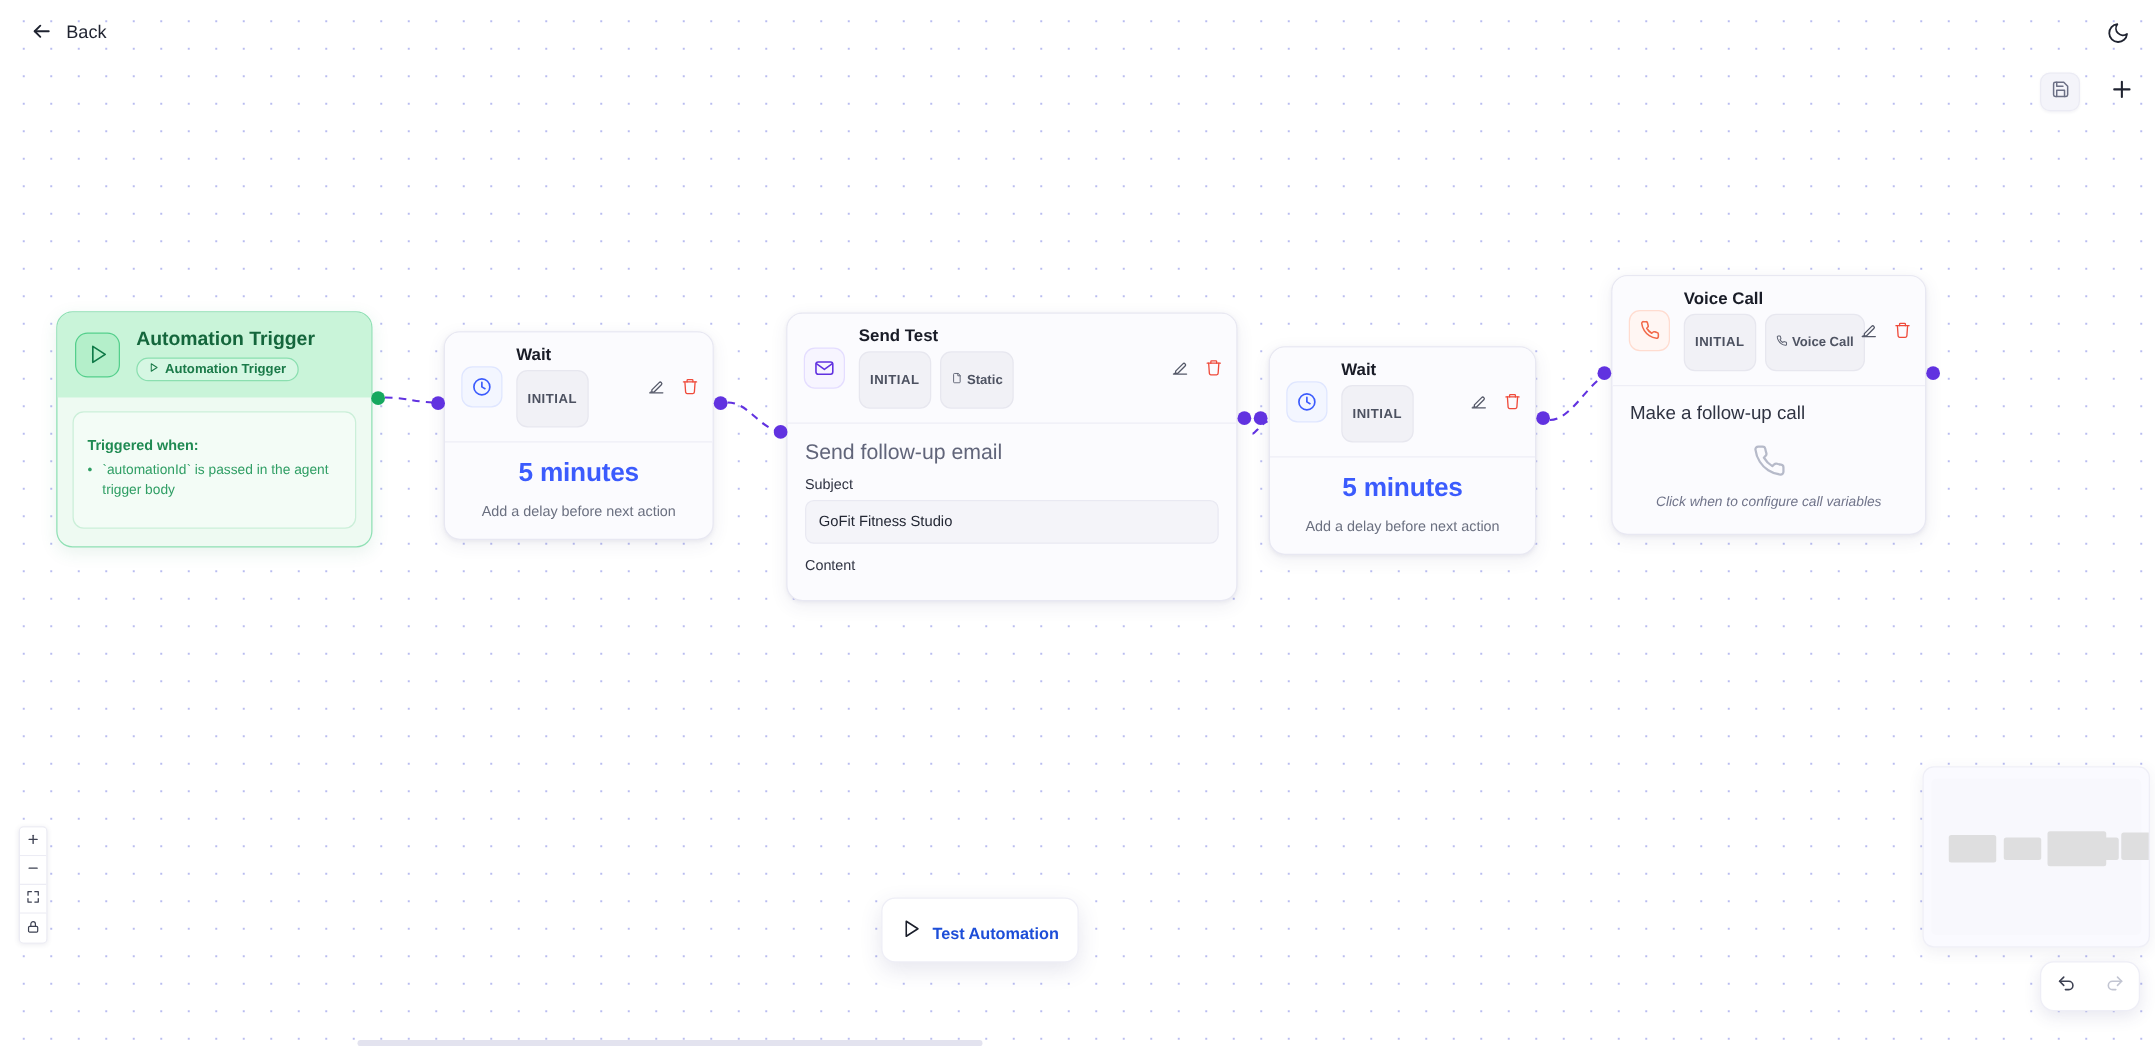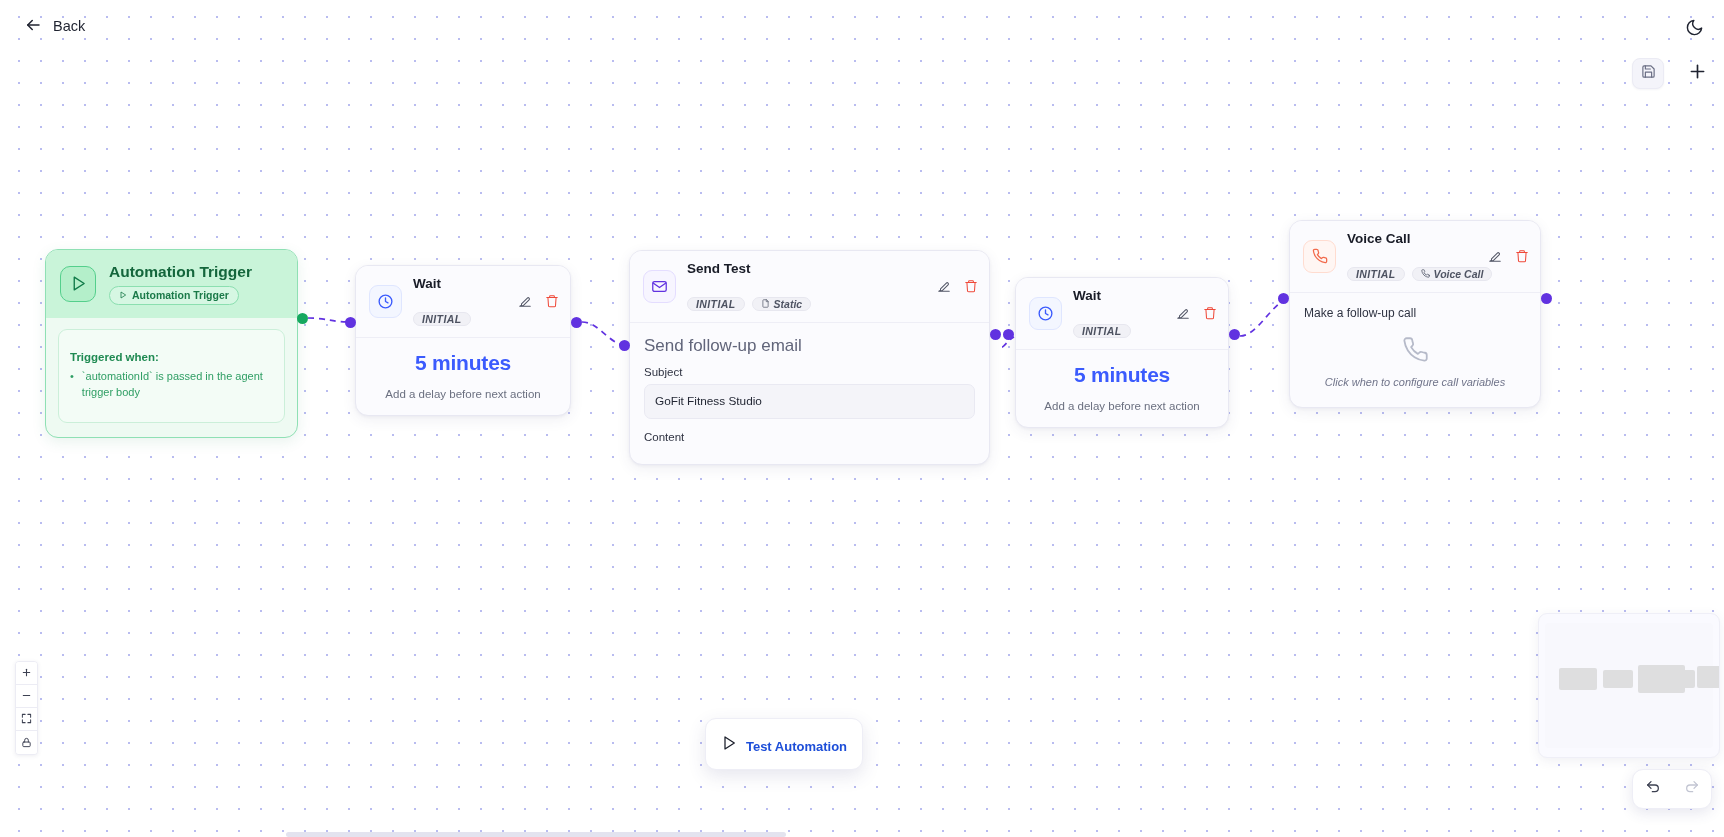--- a/index.html
+++ b/index.html
@@ -69,28 +69,28 @@
   }
   .node-ico {
     width: 33px; height: 33px; border-radius: 9px;
     display: flex; align-items: center; justify-content: center;
     flex: 0 0 auto;
   }
   .node-ico.blue  { background: #f3f6ff; border: 1px solid #dfe6ff; }
   .node-ico.violet{ background: #f7f5ff; border: 1px solid #e4ddff; }
   .node-ico.coral { background: #fff6f3; border: 1px solid #ffdcd0; }
 
-  .node-titles { display: flex; flex-direction: column; gap: 20px; min-width: 0; }
+  .node-titles { display: flex; flex-direction: column; gap: 4px; min-width: 0; }
   .node-title { font-size: 13.5px; font-weight: 700; color: #191c27; line-height: 1.1; }
   .badge-row { display: flex; align-items: center; gap: 7px; }
   .badge {
     display: inline-flex; align-items: center; gap: 4px;
     font-size: 10.5px; font-weight: 700; letter-spacing: .4px;
     color: #4c5160; background: #f1f1f6; border: 1px solid #e7e7ef;
-    padding: 0 8px; border-radius: 9px; white-space: nowrap; font-style: italic;
+    padding: 16px 8px; border-radius: 9px; white-space: nowrap;
   }
   .badge.soft { font-weight: 600; letter-spacing: 0; color: #4f5463; }
 
   .head-actions {
     position: absolute; right: 11px; top: 50%; transform: translateY(-50%);
     display: flex; align-items: center; gap: 13px;
   }
   .act { cursor: pointer; display: flex; align-items: center; justify-content: center; }
 
   .node-body { padding: 13px 14px 15px 14px; }
@@ -106,21 +106,21 @@
   .field-desc { font-size: 17px; color: #61657a; margin-bottom: 10px; }
   .field-label { font-size: 11.5px; color: #2f3342; margin-bottom: 6px; }
   .field-box {
     background: #f4f4f9; border: 1px solid #e9e9f2; border-radius: 7px;
     padding: 8px 10px; font-size: 11.8px; color: #232734; margin-bottom: 12px;
     line-height: 1.45;
   }
   .field-box.last { margin-bottom: 0; }
 
   
-  .voice-desc { font-size: 12px; color: #2f3342; margin-bottom: 16px; }
+  .voice-desc { font-size: 15px; color: #2f3342; margin-bottom: 16px; }
   .voice-hint-wrap { text-align: center; padding-bottom: 4px; }
   .voice-hint {
     font-size: 11px; color: #70748a; font-style: italic; margin-top: 9px;
   }
 
   
   .trigger {
     position: absolute;
     border-radius: 13px;
     border: 1px solid #8fe0b4;

